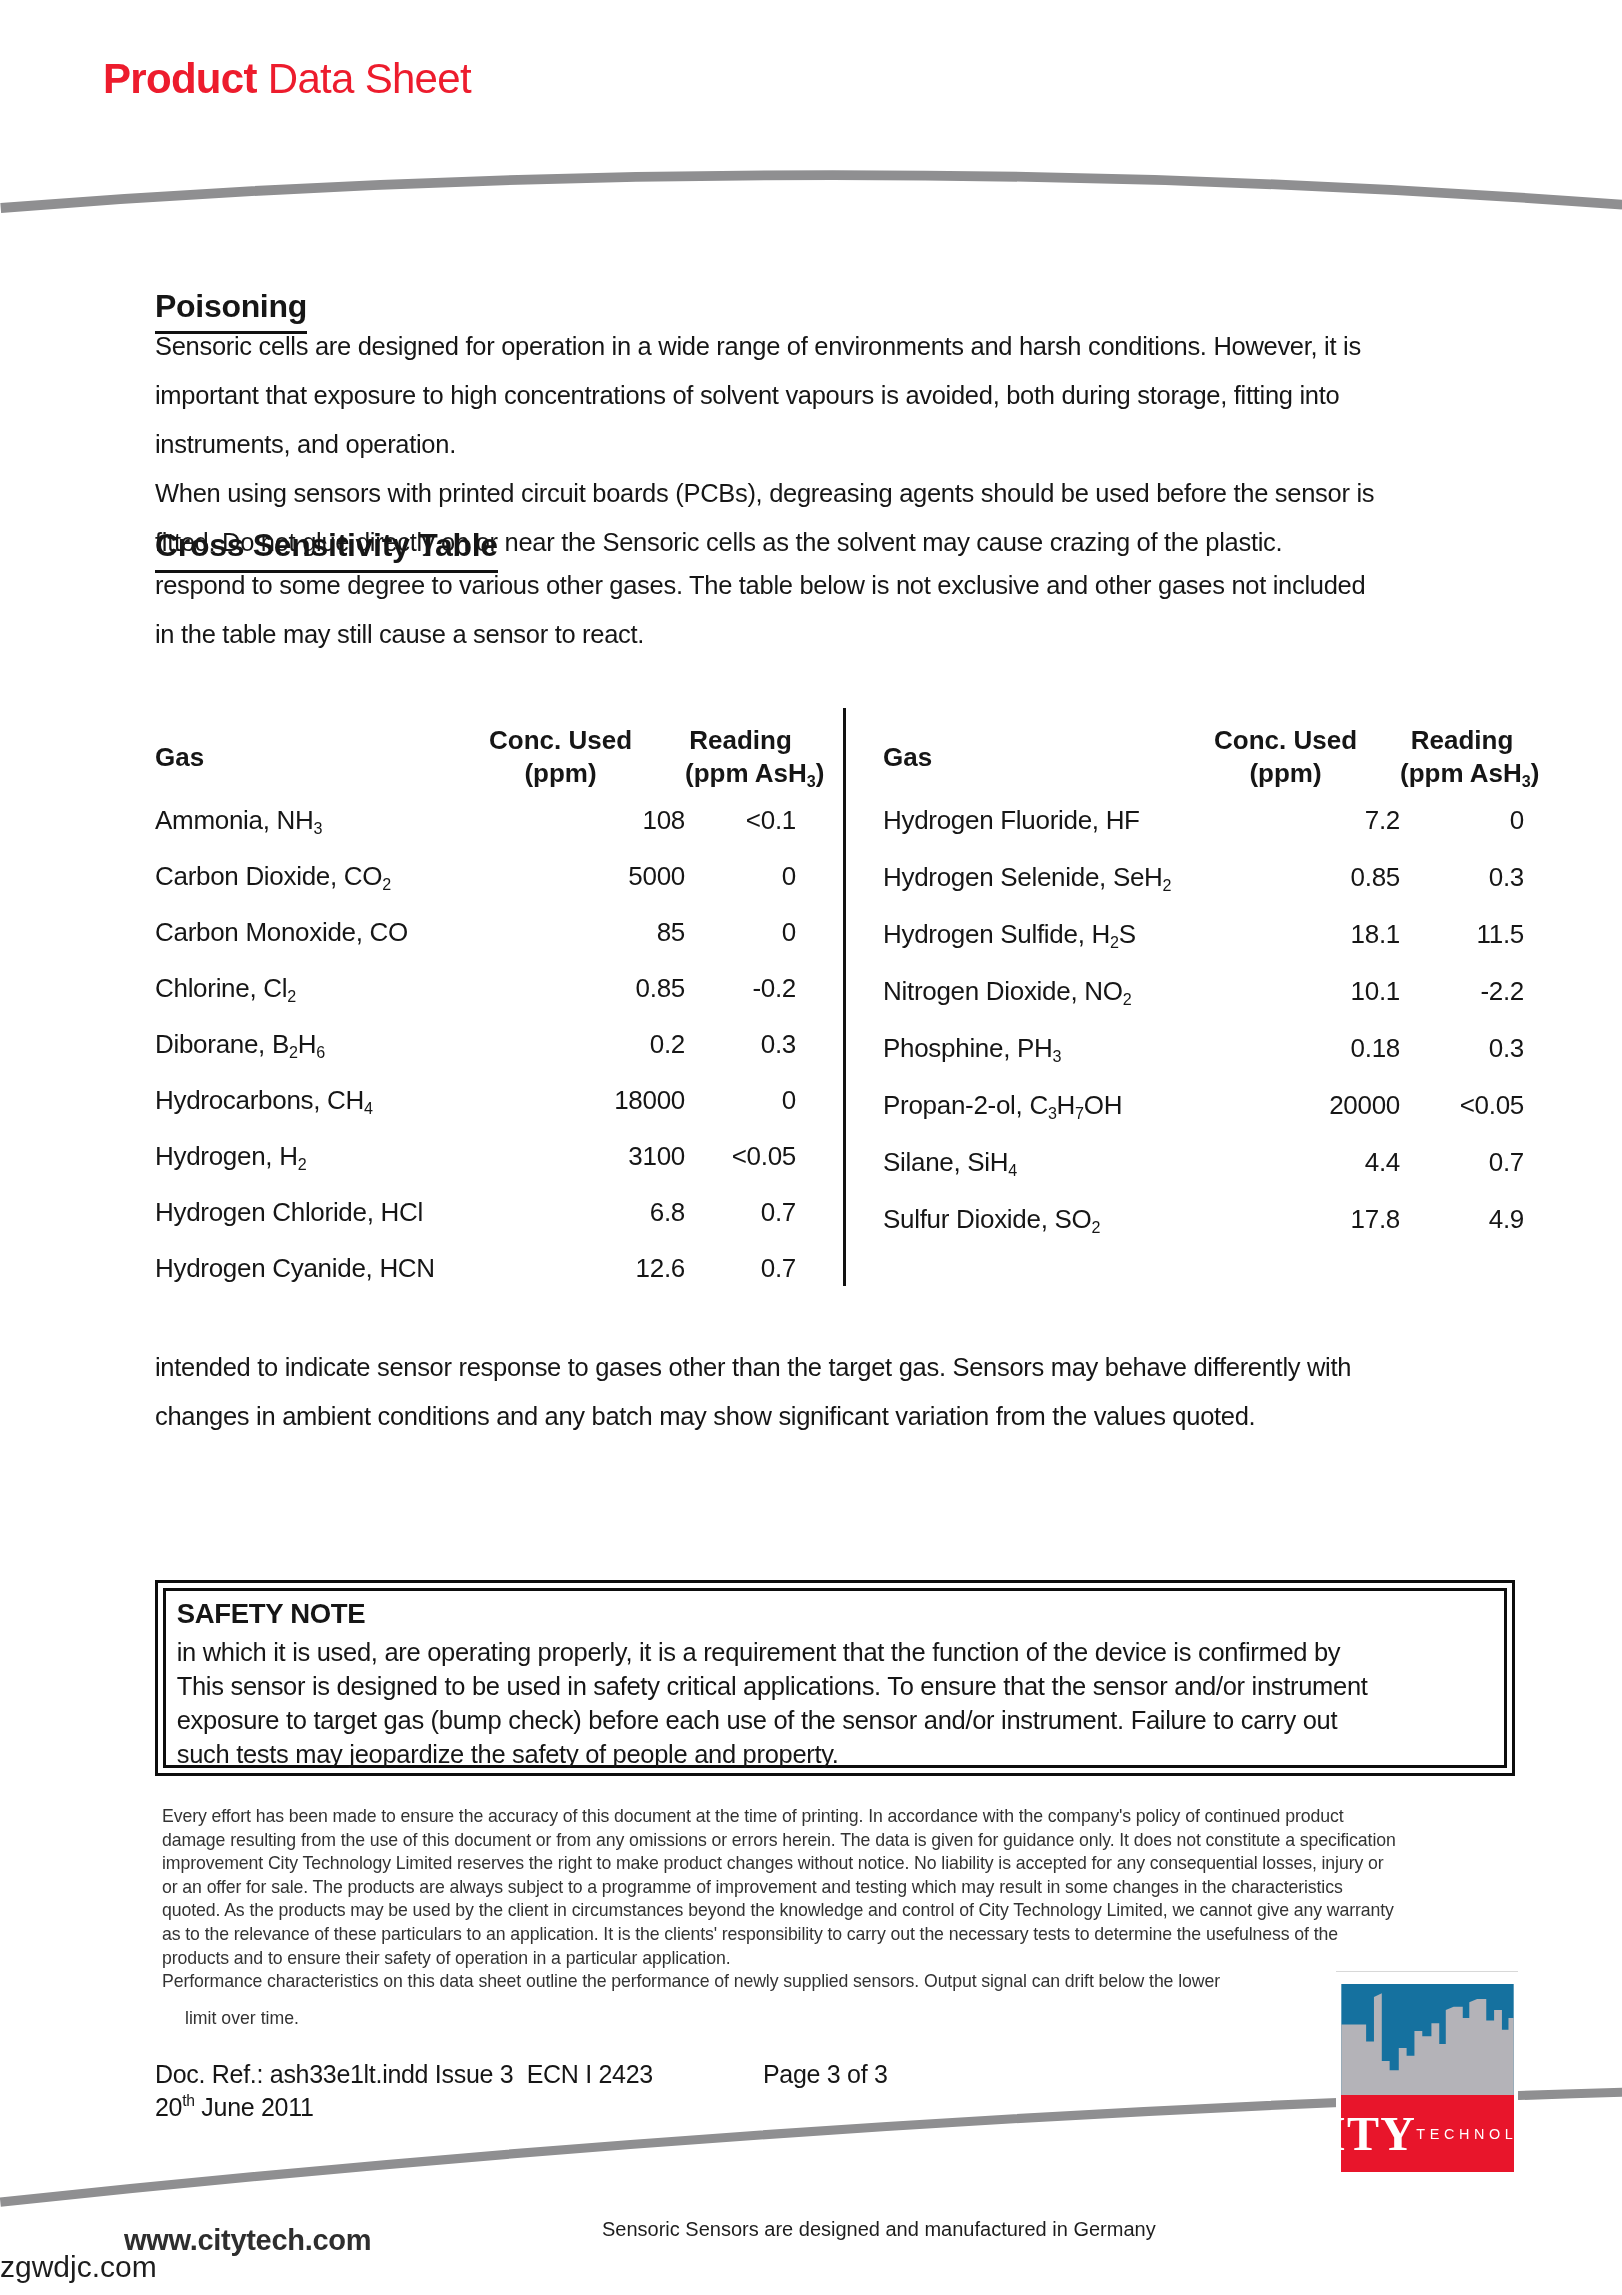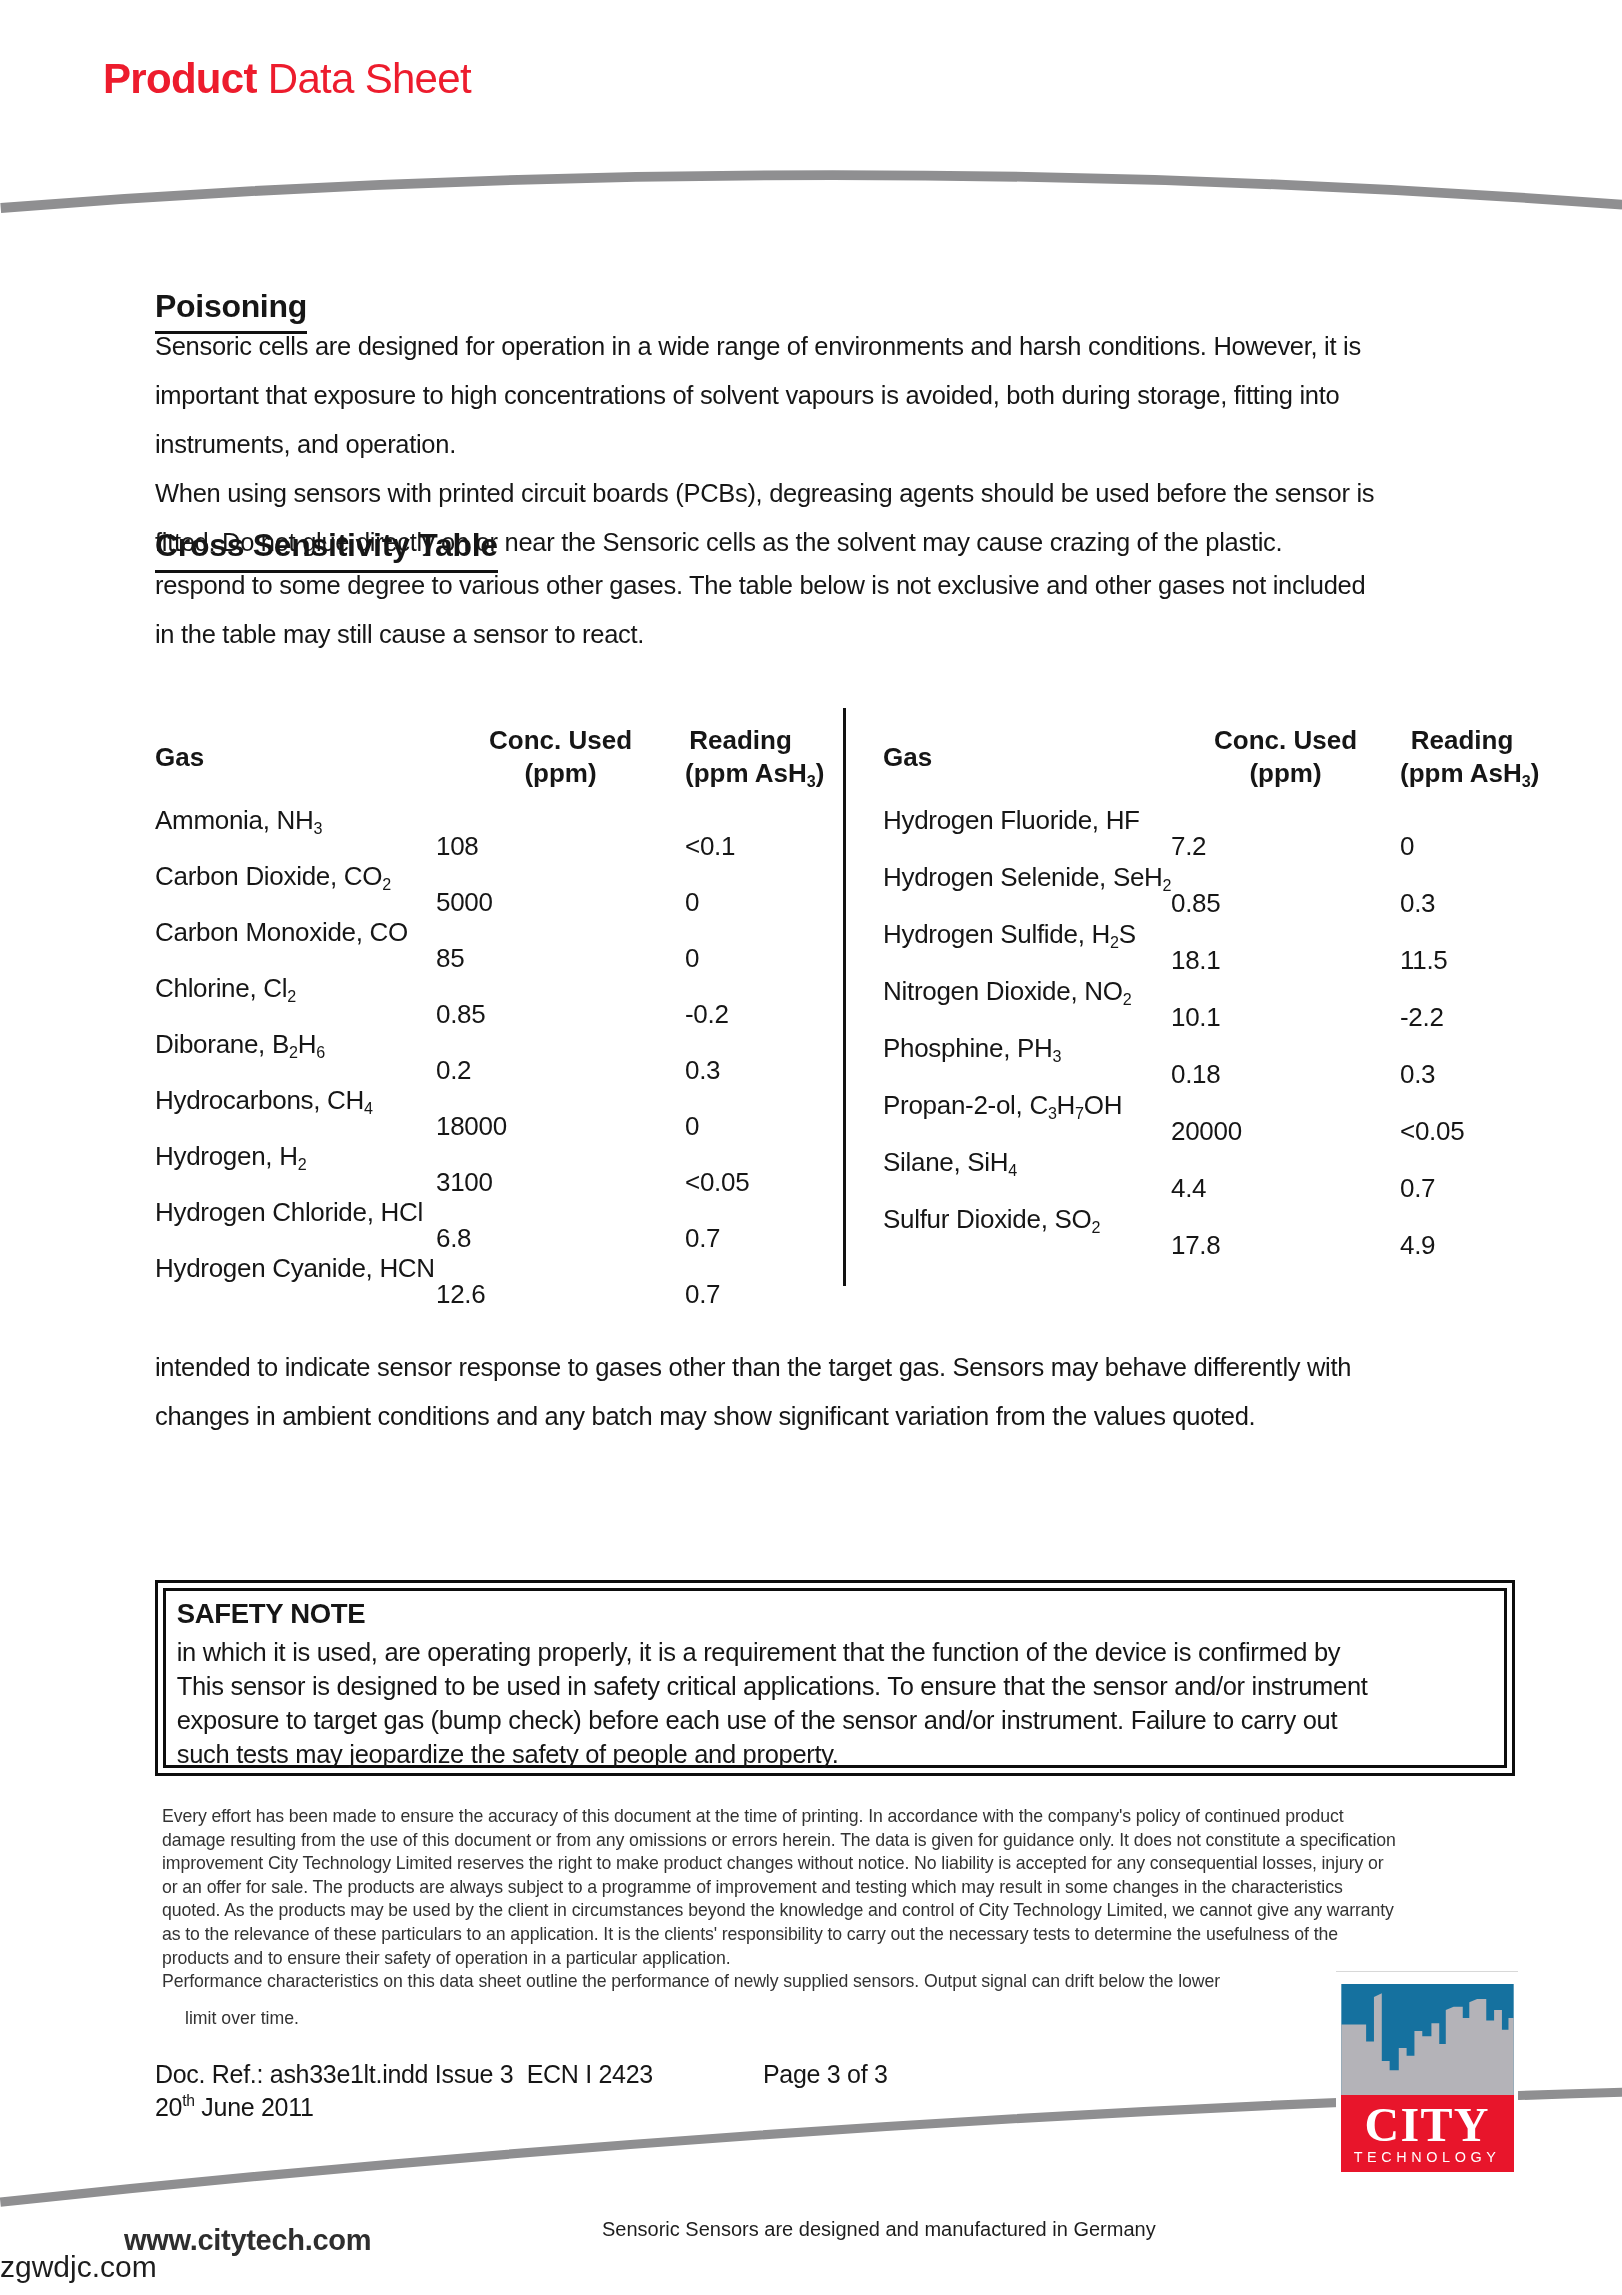--- a/index.html
+++ b/index.html
@@ -13,42 +13,42 @@
   .swoosh{left:0;pointer-events:none;}
   
   .heading{font-weight:700;font-size:32px;letter-spacing:-0.3px;border-bottom:3.3px solid #111;
            padding-bottom:6px;display:inline-block;white-space:nowrap;}
   
   .body-lines .tline{font-size:25.5px;letter-spacing:-0.3px;line-height:49px;white-space:pre;}
   
   .gtable{display:grid;}
   .gtable .cell{font-size:26px;letter-spacing:-0.3px;white-space:pre;}
   .gtable .c-gas{text-align:left;}
-  .gtable .c-num{text-align:left;margin-top:26px;}
+  .gtable .c-num{text-align:right;}
   .thead .hcell{font-weight:700;font-size:26px;line-height:33px;text-align:center;white-space:pre;}
   .thead .h-gas{text-align:left;align-self:center;font-weight:700;font-size:26px;}
   sub{font-size:0.62em;position:relative;top:0.30em;vertical-align:baseline;line-height:0;}
   .vdivider{width:3.3px;background:#111;}
   
   .safety-outer{border:3.9px solid #0d0d0d;background:#fff;}
   .safety-inner{position:absolute;left:5.2px;top:5.2px;right:5.2px;bottom:5.2px;border:3.3px solid #0d0d0d;
                 padding:6.5px 9.2px 0 10.5px;}
   .safety-inner .sheading{font-weight:700;font-size:27.5px;letter-spacing:-0.3px;margin-bottom:5.2px;}
   .safety-inner .tline{font-size:25.5px;letter-spacing:-0.3px;line-height:34px;white-space:pre;}
   
   .smallprint .tline{font-size:17.7px;letter-spacing:-0.1px;line-height:23.6px;color:#333;white-space:pre;}
   .limit-line{font-size:17.7px;color:#333;white-space:pre;}
   
   .docref{font-size:25px;letter-spacing:-0.3px;white-space:pre;}
   .docref .sup{font-size:15.7px;vertical-align:top;position:relative;top:-1.3px;}
   
   .logo-box{background:#ffffff;border-top:1.3px solid #d8d8d8;}
   .logo-sky{position:absolute;left:4.6px;top:11.8px;}
   .logo-red{position:absolute;left:4.6px;top:123px;width:173px;height:77px;background:#e8152b;
-            display:flex;flex-direction:column;align-items:center;justify-content:center;}
+            display:flex;flex-direction:row;align-items:center;justify-content:center;}
   .logo-city{font-family:"Liberation Serif",serif;font-weight:700;color:#ffffff;font-size:48px;
              line-height:46px;letter-spacing:1.3px;}
   .logo-tech{font-family:"Liberation Sans",sans-serif;color:#ffffff;font-size:14.4px;letter-spacing:4.6px;
              margin-top:1.3px;}
   
   .footer-block{font-size:20px;line-height:29.4px;color:#1d1d1d;white-space:pre;}
   .site{font-size:29px;font-weight:700;letter-spacing:-0.3px;color:#2e2e2e;white-space:nowrap;}
   .watermark{font-size:30px;color:#1d1d1d;white-space:nowrap;}
 </style>
 </head>

